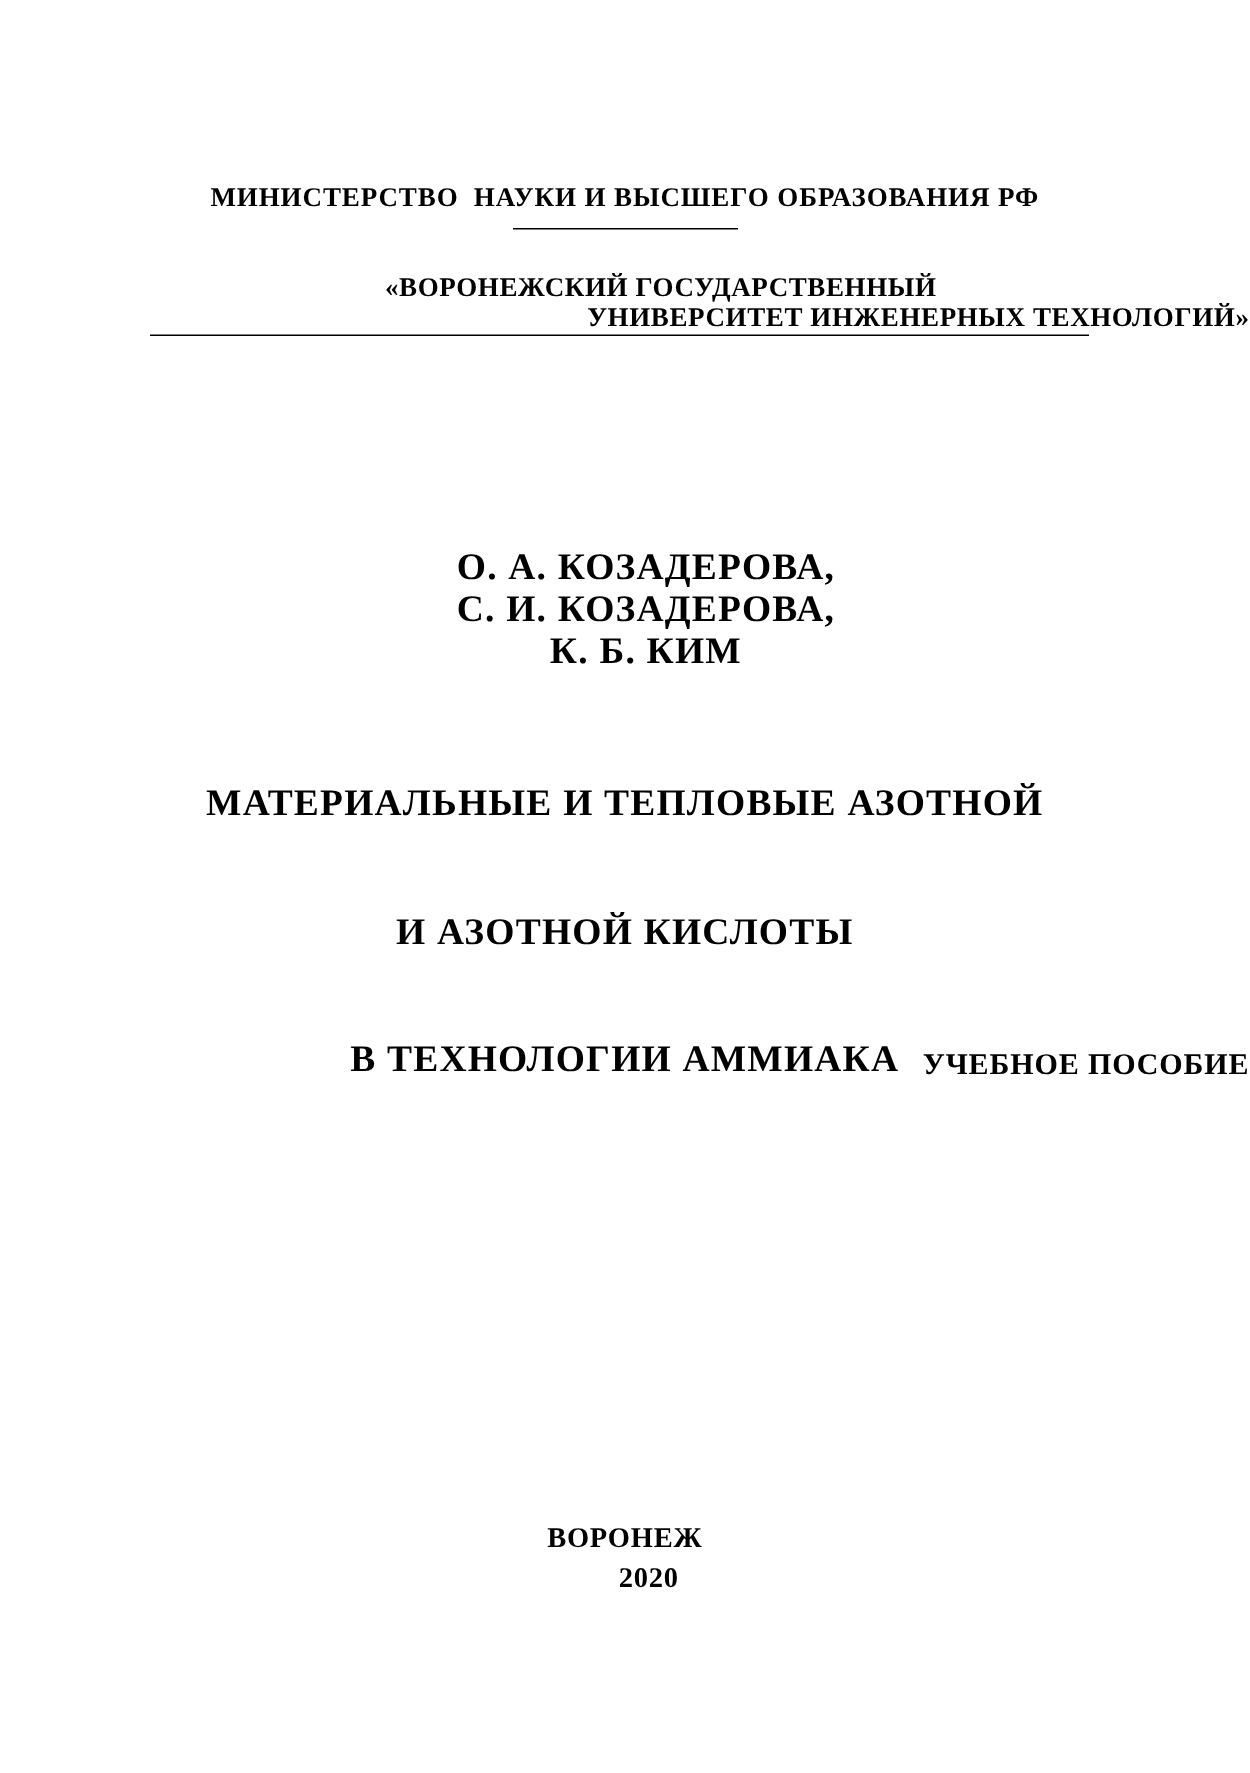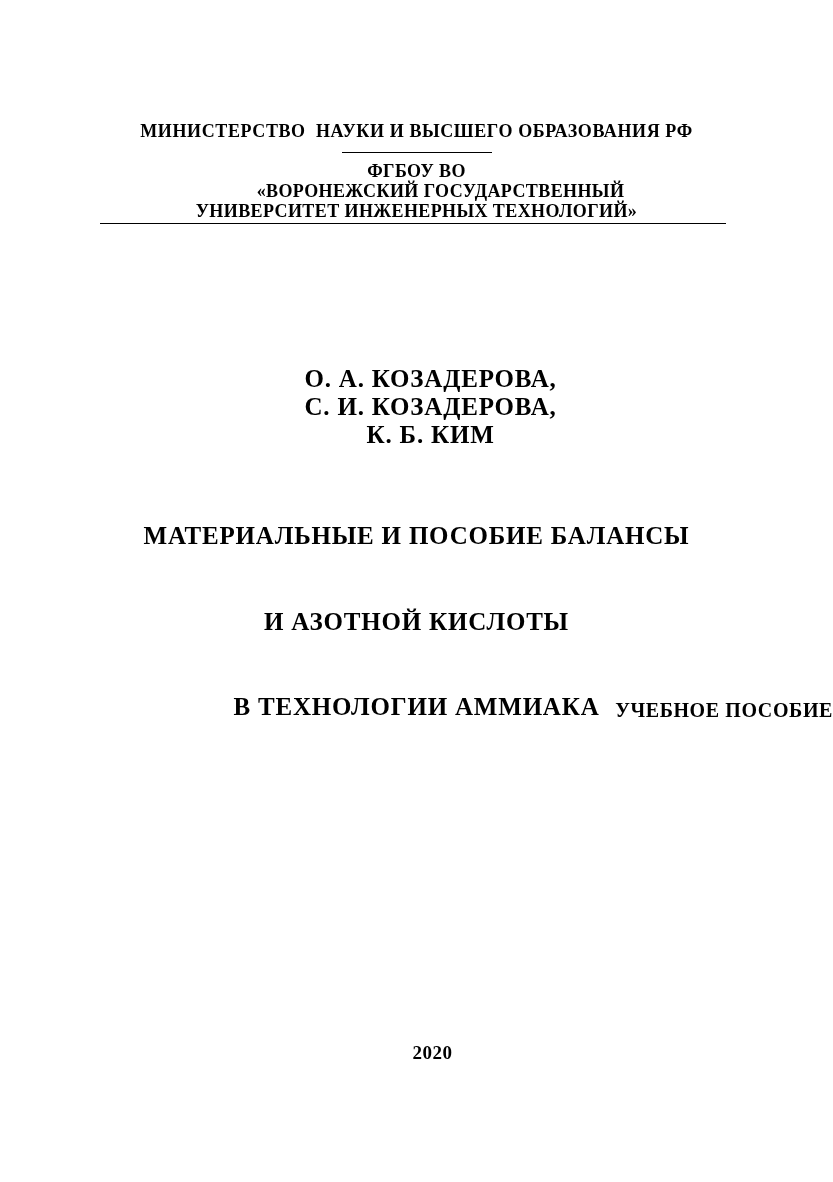--- a/index.html
+++ b/index.html
@@ -46,20 +46,21 @@
   .inst-line1 {
     top: 166px;
     font-size: 18px;
     letter-spacing: 0.4px;
     padding-left: 24px;
   }
   .inst-line2 {
     top: 186px;
     font-size: 18px;
     letter-spacing: 0.4px;
+    text-align: right;
   }
   .full-rule {
     position: absolute;
     top: 208px;
     left: 100px;
     width: 626px;
     height: 0;
     border-top: 1.5px solid #000000;
   }
   .authors-line {
@@ -97,38 +98,38 @@
 </style>
 </head>
 <body>
 
 <div class="page">
 
   <div class="centered ministry-line">МИНИСТЕРСТВО  НАУКИ И ВЫСШЕГО ОБРАЗОВАНИЯ РФ</div>
 
   <div class="short-rule"></div>
 
-  <div class="centered inst-abbr">ФГБОУ ВО</div>
 
   <div class="centered inst-line1">«ВОРОНЕЖСКИЙ ГОСУДАРСТВЕННЫЙ</div>
 
   <div class="centered inst-line2">УНИВЕРСИТЕТ ИНЖЕНЕРНЫХ ТЕХНОЛОГИЙ»</div>
 
   <div class="full-rule"></div>
 
   <div class="centered authors-line">
     <span class="author">О. А. КОЗАДЕРОВА,</span>
     <span class="author">С. И. КОЗАДЕРОВА,</span>
     <span class="author">К. Б. КИМ</span>
   </div>
 
   <div class="centered book-title">
-    <div>МАТЕРИАЛЬНЫЕ И ПОСОБИЕ БАЛАНСЫ</div>
+    <div>МАТЕРИАЛЬНЫЕ И ТЕПЛОВЫЕ АЗОТНОЙ</div>
     <div>И АЗОТНОЙ КИСЛОТЫ</div>
     <div>В ТЕХНОЛОГИИ АММИАКА</div>
   </div>
 
   <div class="centered subtitle-line">УЧЕБНОЕ ПОСОБИЕ</div>
 
+  <div class="centered imprint-city">ВОРОНЕЖ</div>
 
   <div class="centered imprint-year">2020</div>
 
 </div>
 
 </body></html>

